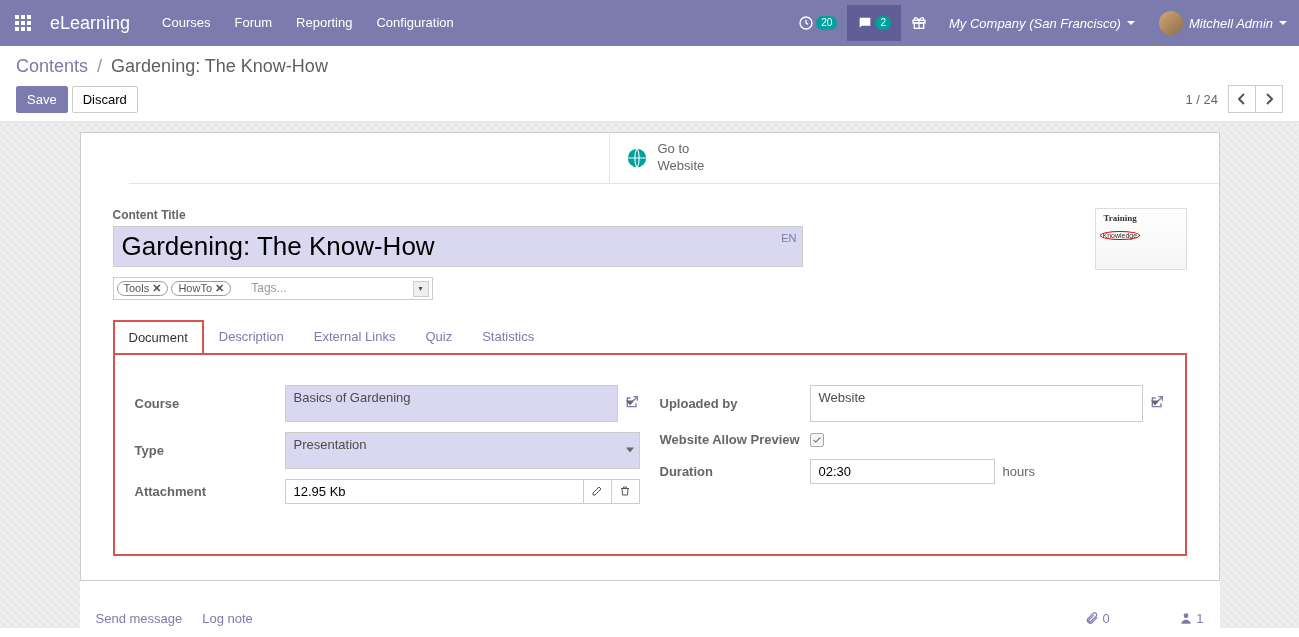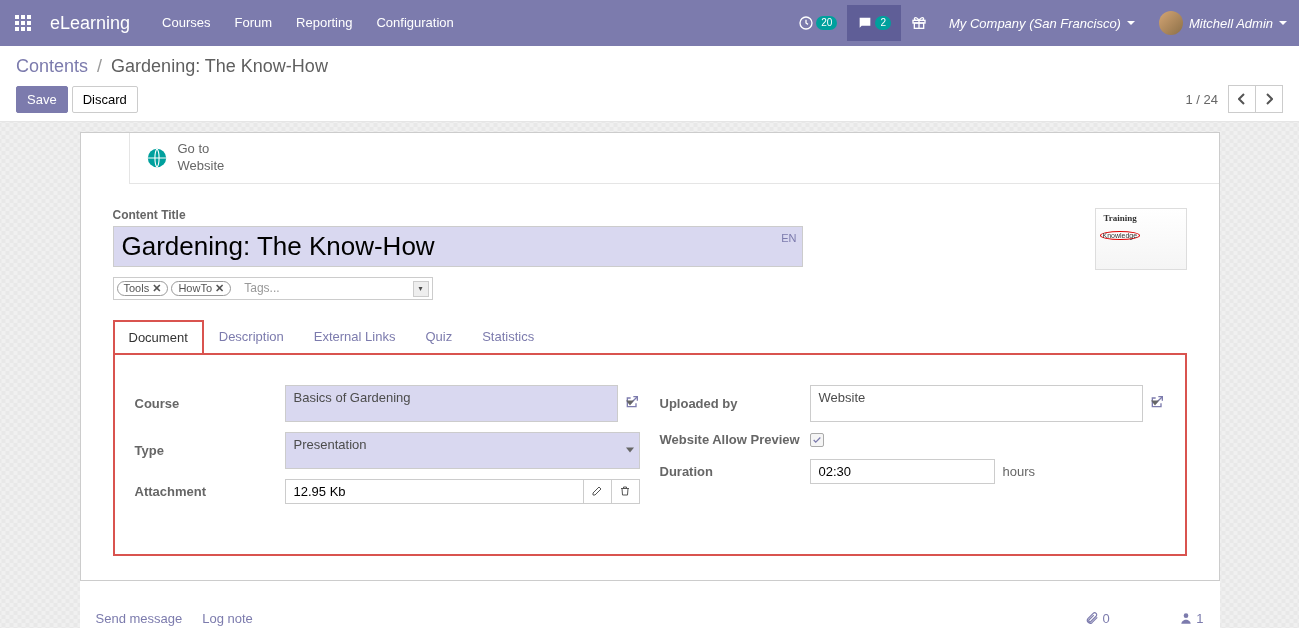--- a/index.html
+++ b/index.html
@@ -34,41 +34,41 @@
   .pager-text { margin-right: 10px; font-size: 13px; color: #666; }
   .pager-btn { border: 1px solid #ccc; background: #fff; width: 28px; height: 28px; display: flex; align-items: center; justify-content: center; cursor: pointer; }
   .pager-btn + .pager-btn { margin-left: -1px; }
   
   
   .form-wrap { background: repeating-conic-gradient(#f0f0f0 0% 25%, #e8e8e8 0% 50%) 50% / 8px 8px; padding: 10px 0 0 0; overflow-y: auto; height: calc(637px - 46px - 85px); position: relative; }
   .form-wrap::-webkit-scrollbar { width: 12px; }
   .form-wrap::-webkit-scrollbar-track { background: #f0f0f0; }
   .form-wrap::-webkit-scrollbar-thumb { background: #b0b0b0; border-radius: 2px; }
   .sheet { background: #fff; max-width: 1140px; margin: 0 auto; border: 1px solid #ccc; min-height: 420px; }
-  .button-box { display: flex; justify-content: flex-start; border-bottom: 1px solid #e5e5e5; margin-left: 48px; }
+  .button-box { display: flex; justify-content: center; border-bottom: 1px solid #e5e5e5; margin-left: 48px; }
   .stat-button { border-left: 1px solid #e5e5e5; padding: 8px 16px; display: flex; align-items: center; cursor: pointer; min-width: 130px; }
   .stat-button svg { fill: #00A09D; margin-right: 10px; }
   .stat-text { font-size: 13px; line-height: 1.3; color: #666; }
   
   .sheet-body { padding: 24px 32px; }
   .title-row { display: flex; }
   .title-col { flex: 1; }
   .title-label { font-size: 12px; font-weight: bold; color: #666; margin-bottom: 4px; display: block; }
   .title-input-wrap { position: relative; }
   .title-input { width: 100%; max-width: 690px; border: 1px solid #ccc; background: #d9d8f0; font-size: 26px; padding: 4px 40px 4px 8px; font-family: inherit; }
   .lang-badge { position: absolute; right: 298px; top: 6px; font-size: 11px; color: #7C7BAD; cursor: pointer; }
   .thumb { width: 92px; height: 62px; border: 1px solid #ddd; background: linear-gradient(180deg,#fff 0%,#f5f5f5 100%); position: relative; overflow: hidden; }
   .thumb::before { content:"Training"; position:absolute; top:4px; left:8px; font-size:9px; font-weight:bold; color:#333; font-family: Georgia,serif; }
   .thumb::after { content:"Knowledge"; position:absolute; top:22px; left:4px; font-size:7px; color:#333; border:1.5px solid #d00; border-radius:50%; padding:0 2px; }
   
   .tags-row { margin-top: 10px; }
   .tags-input { border: 1px solid #ccc; padding: 3px; display: inline-flex; align-items: center; width: 320px; position: relative; }
   .tag { border: 1px solid #999; border-radius: 10px; padding: 0 6px; font-size: 11px; margin-right: 3px; display: inline-flex; align-items: center; color: #555; }
   .tag-x { margin-left: 3px; cursor: pointer; font-weight: bold; }
-  .tags-placeholder { color: #999; font-size: 12px; margin-left: 10px; flex:1; }
+  .tags-placeholder { color: #999; font-size: 12px; margin-left: 17px; flex:1; }
   .tags-dd { position:absolute; right:3px; top:3px; width:16px; height:16px; background:#eee; border:1px solid #ccc; display:flex; align-items:center; justify-content:center; font-size:8px; cursor:pointer; }
   
   
   .notebook { margin-top: 20px; }
   .nb-tabs { display: flex; border-bottom: 1px solid #ddd; }
   .nb-tab { padding: 8px 14px; font-size: 13px; color: #7C7BAD; cursor: pointer; border: 1px solid transparent; border-bottom: none; margin-bottom: -1px; }
   .nb-tab.active { border: 2px solid #d9534f; color: #333; background: #fff; }
   .nb-page { border: 2px solid #d9534f; border-top: 2px solid #d9534f; margin-top: -2px; padding: 30px 10px 40px 10px; display: flex; }
   .nb-col { flex: 1; padding: 0 10px; }
   .field-row { display: flex; align-items: center; margin-bottom: 10px; }

